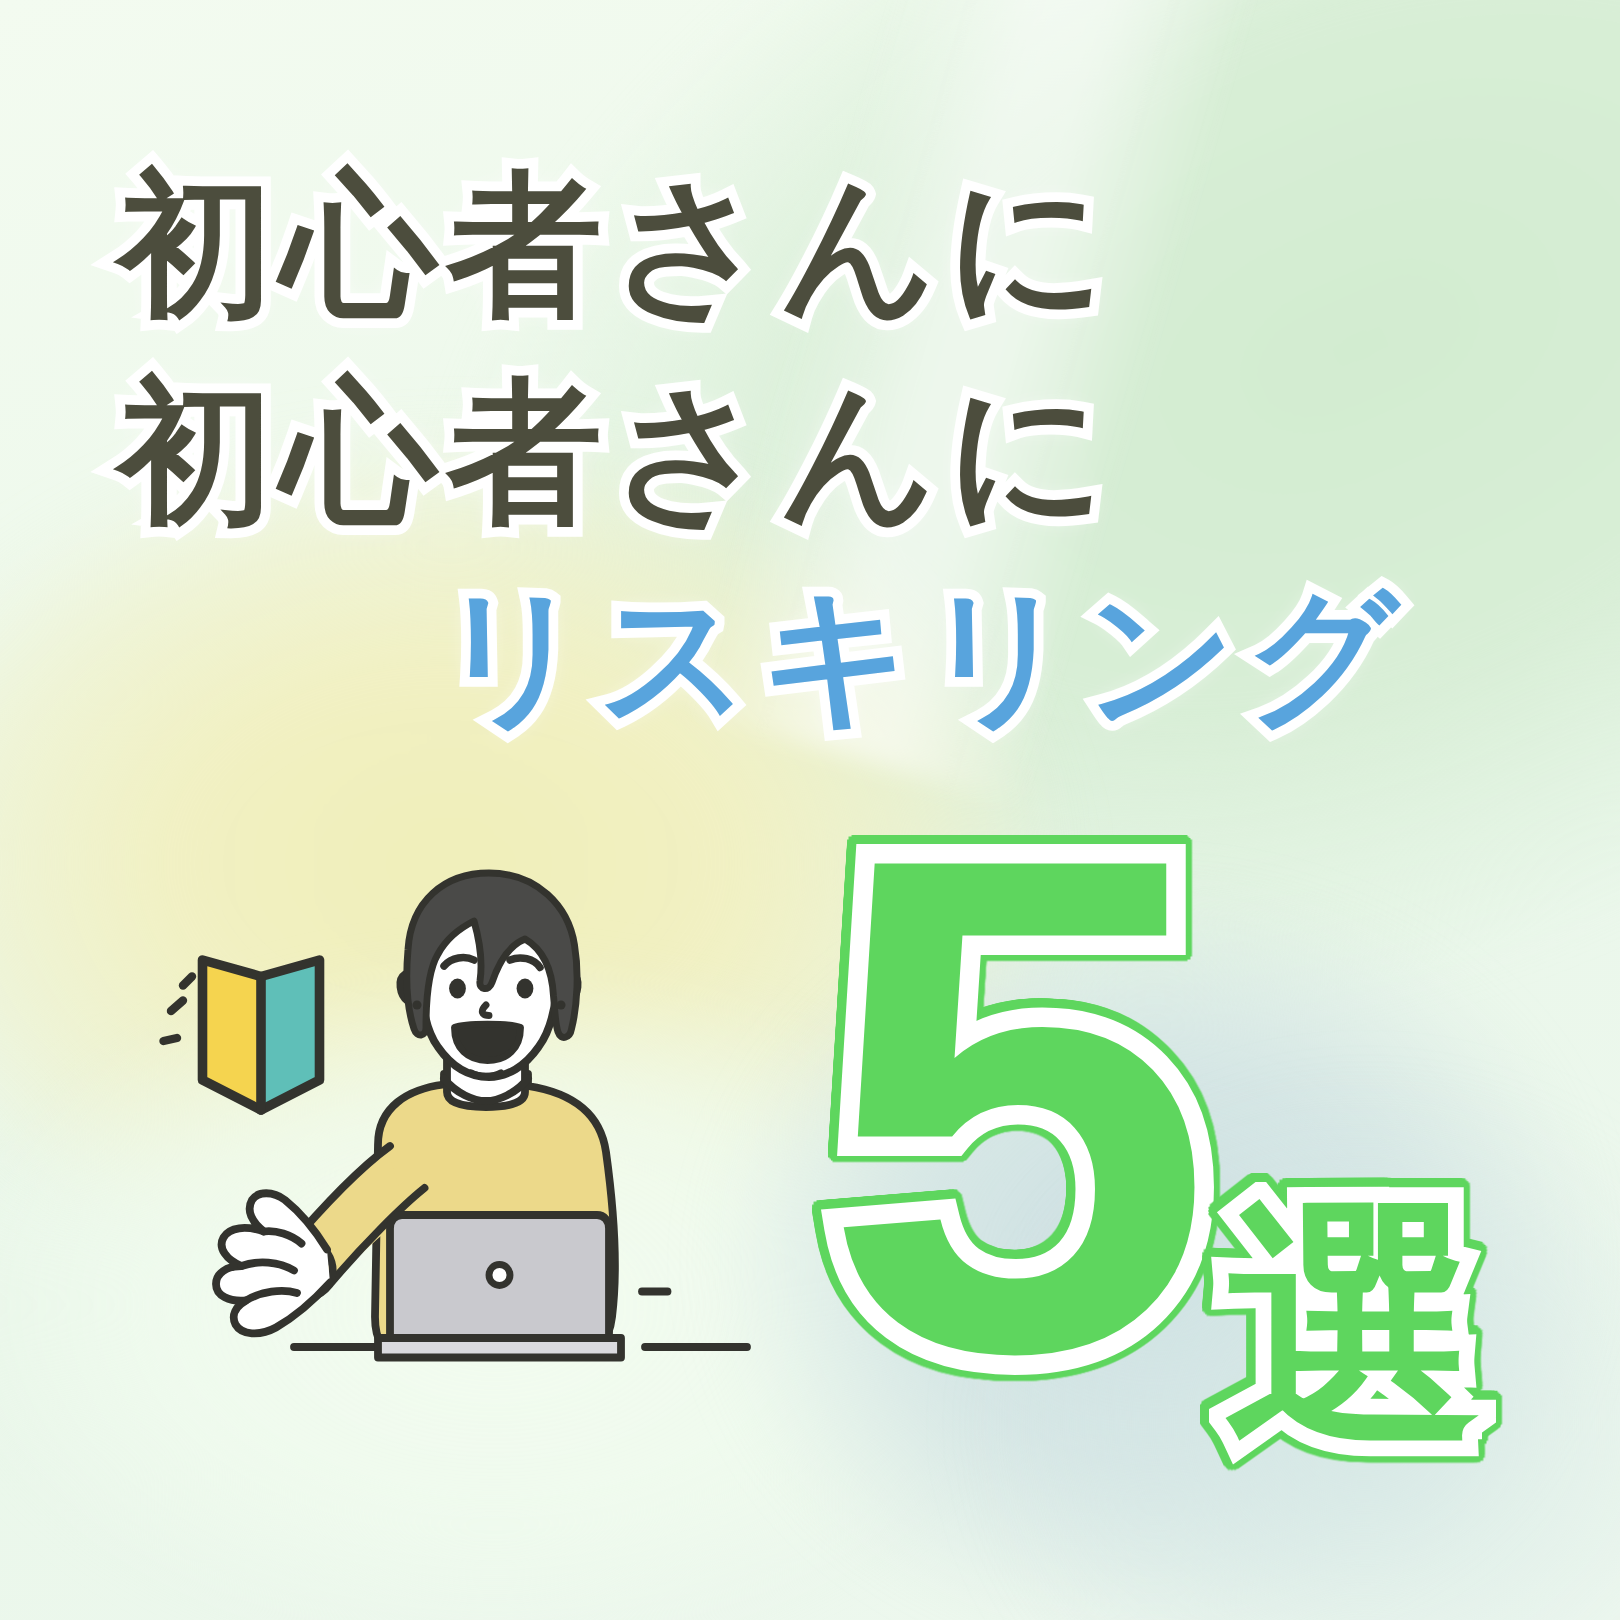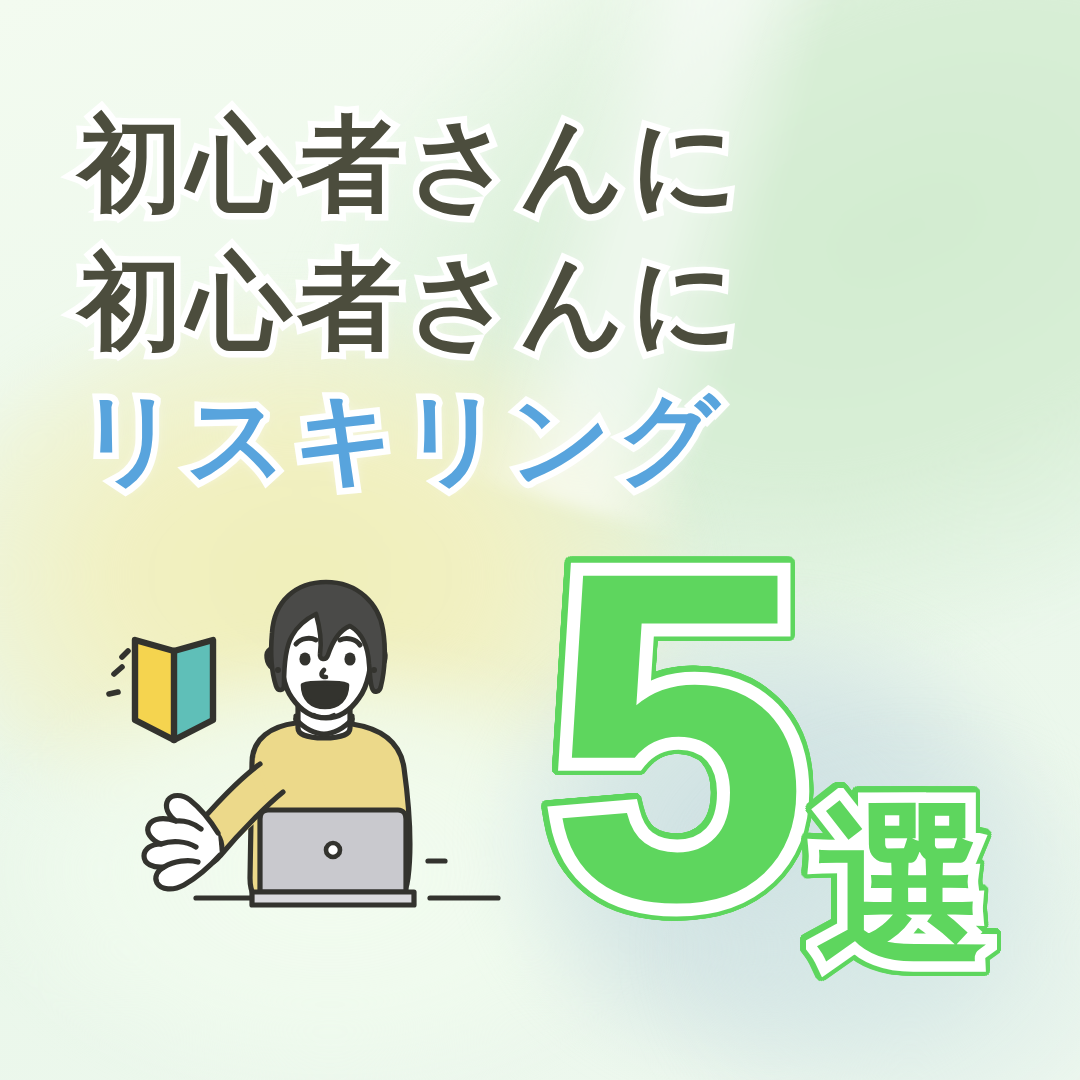--- a/index.html
+++ b/index.html
@@ -100,21 +100,21 @@
     padding: 0;
     
     -webkit-text-stroke: 13px #ffffff;
     paint-order: stroke fill;
     text-shadow:
        0 0 8px rgba(255,255,255,0.95),
        0 0 16px rgba(255,255,255,0.75);
   }
   .hl-1 { font-size: 104px; color: #4c4d3d; }
   .hl-2 { font-size: 104px; color: #4c4d3d; margin-top: 34px; }
-  .hl-3 { font-size: 100px; color: #58a4dd; margin-top: 34px; }
+  .hl-3 { font-size: 100px; color: #58a4dd; margin-top: 34px; text-align: right; }
 
   
   .number-group {
     position: absolute;
     left: 548px;
     top: 530px;
     width: 470px;
     height: 460px;
   }
   .big-five {

